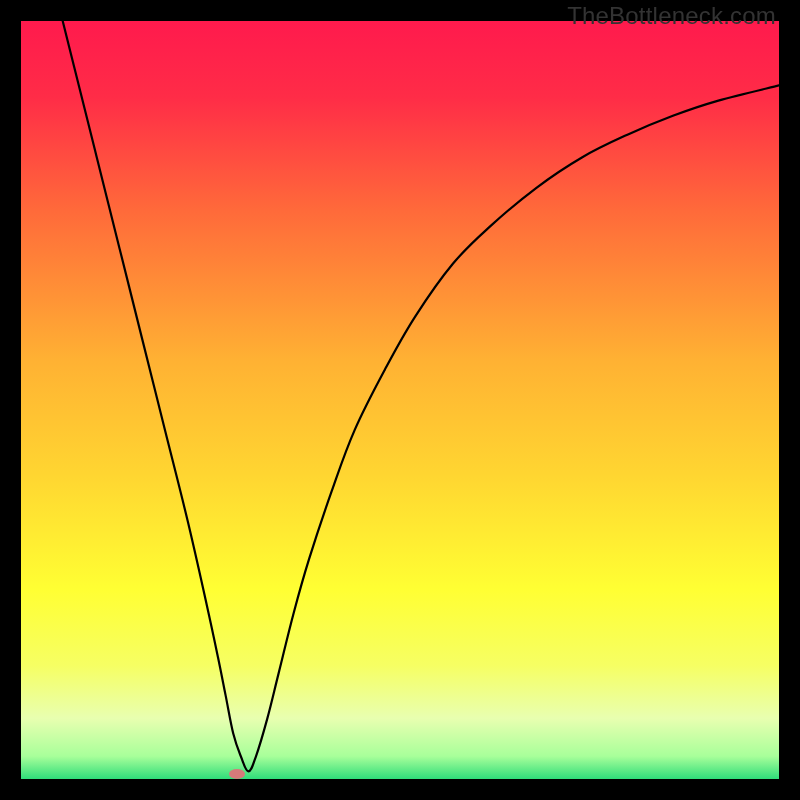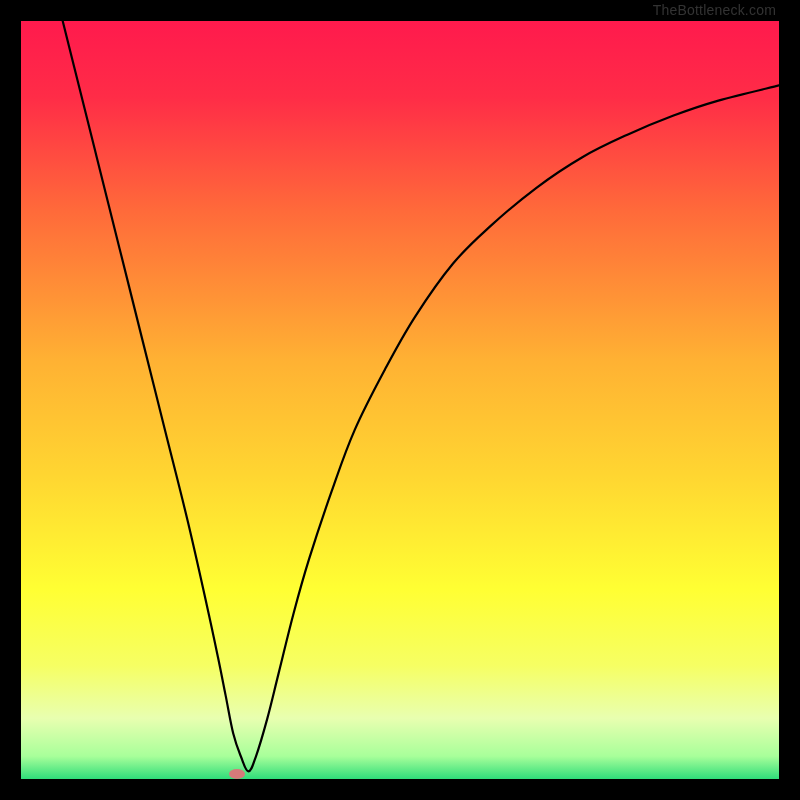--- a/index.html
+++ b/index.html
@@ -24,21 +24,21 @@
     left: 0;
     top: 0;
     width: 758px;
     height: 758px;
   }
   .watermark {
     position: absolute;
     top: 2px;
     right: 24px;
     color: #333;
-    font-size: 14px;
+    font-size: 24px;
     font-weight: 500;
     letter-spacing: 0.2px;
     user-select: none;
   }
   .marker {
     position: absolute;
     width: 16px;
     height: 10px;
     border-radius: 50%;
     background: #d67a7a;

